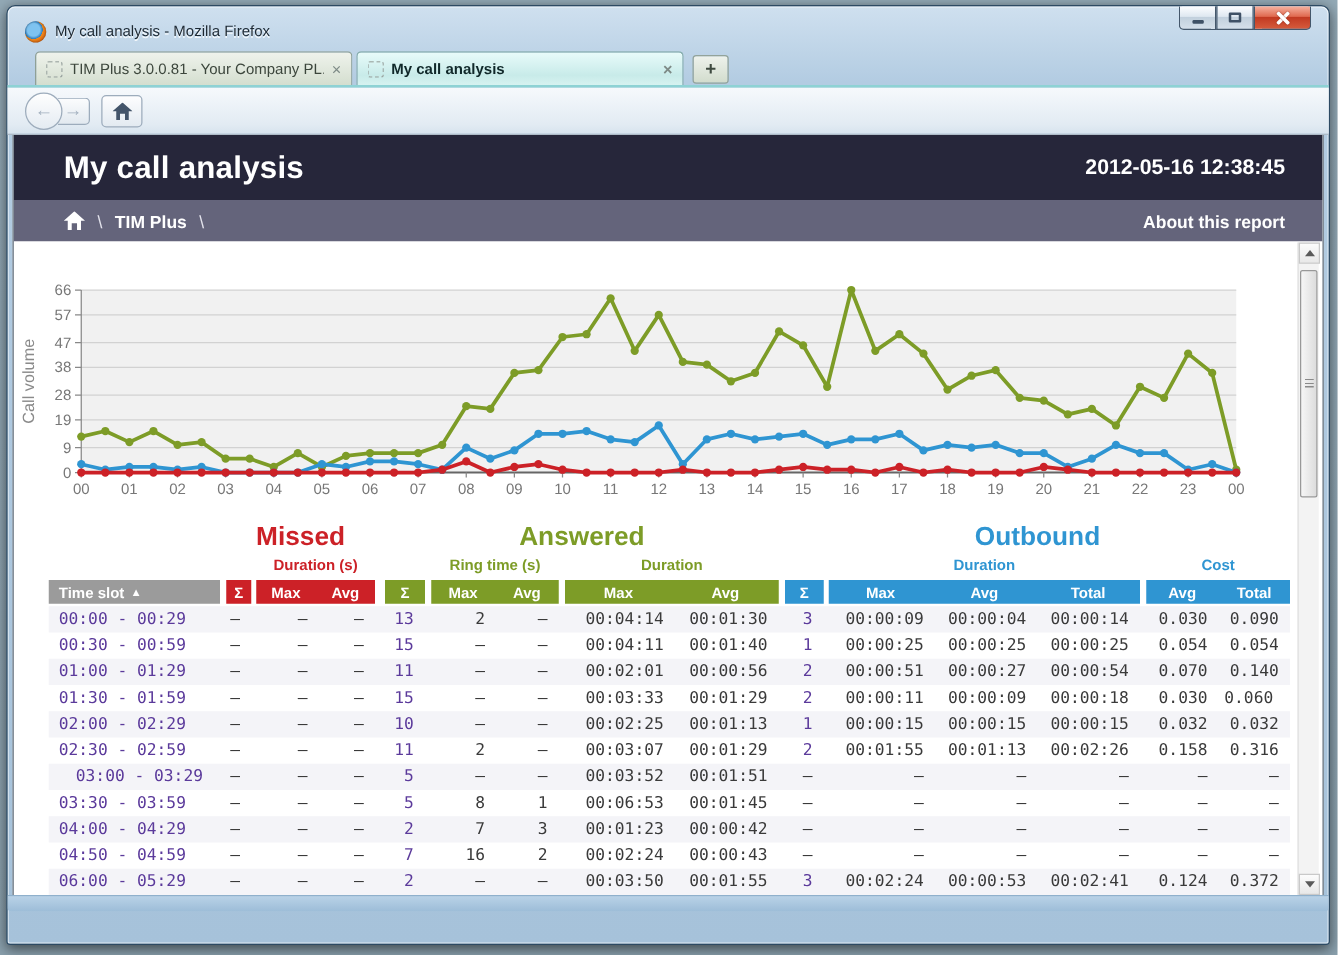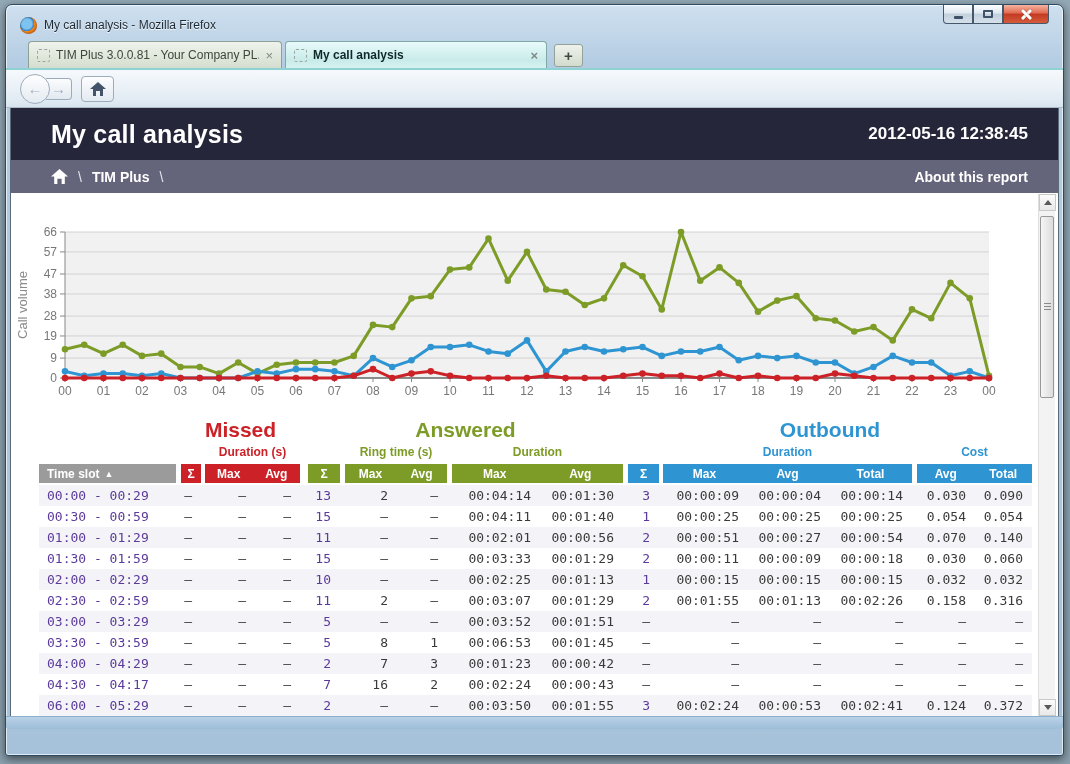--- a/index.html
+++ b/index.html
@@ -575,21 +575,21 @@
               <div class="dcell" style="width: 88px; flex: 0 0 auto;">00:03:33</div>
               <div class="dcell" style="width: 83px; flex: 0 0 auto;">00:01:29</div>
               <span style="width: 5px; flex: 0 0 auto;"></span>
               <div class="dcell link-text" style="width: 31px; flex: 0 0 auto;">2</div>
               <span style="width: 4px; flex: 0 0 auto;"></span>
               <div class="dcell" style="width: 85px; flex: 0 0 auto;">00:00:11</div>
               <div class="dcell" style="width: 82px; flex: 0 0 auto;">00:00:09</div>
               <div class="dcell" style="width: 82px; flex: 0 0 auto;">00:00:18</div>
               <span style="width: 5px; flex: 0 0 auto;"></span>
               <div class="dcell" style="width: 58px; flex: 0 0 auto;">0.030</div>
-              <div class="dcell" style="width: 57px; flex: 0 0 auto;">0.060</div>
+              <div class="dcell" style="width: 57px; flex: 0 0 auto; text-align: center;">0.060</div>
             </div>
             <div class="data-row alt">
               <div class="dcell slot link-text" style="width: 137px; flex: 0 0 auto;">02:00 - 02:29</div>
               <span style="width: 5px; flex: 0 0 auto;"></span>
               <div class="dcell" style="width: 20px; flex: 0 0 auto;">–</div>
               <span style="width: 4px; flex: 0 0 auto;"></span>
               <div class="dcell" style="width: 50px; flex: 0 0 auto;">–</div>
               <div class="dcell" style="width: 45px; flex: 0 0 auto;">–</div>
               <span style="width: 8px; flex: 0 0 auto;"></span>
               <div class="dcell link-text" style="width: 32px; flex: 0 0 auto;">10</div>
@@ -628,21 +628,21 @@
               <div class="dcell link-text" style="width: 31px; flex: 0 0 auto;">2</div>
               <span style="width: 4px; flex: 0 0 auto;"></span>
               <div class="dcell" style="width: 85px; flex: 0 0 auto;">00:01:55</div>
               <div class="dcell" style="width: 82px; flex: 0 0 auto;">00:01:13</div>
               <div class="dcell" style="width: 82px; flex: 0 0 auto;">00:02:26</div>
               <span style="width: 5px; flex: 0 0 auto;"></span>
               <div class="dcell" style="width: 58px; flex: 0 0 auto;">0.158</div>
               <div class="dcell" style="width: 57px; flex: 0 0 auto;">0.316</div>
             </div>
             <div class="data-row alt">
-              <div class="dcell slot link-text" style="width: 137px; flex: 0 0 auto;">03:00 - 03:29</div>
+              <div class="dcell slot link-text" style="width: 137px; flex: 0 0 auto; text-align: center;">03:00 - 03:29</div>
               <span style="width: 5px; flex: 0 0 auto;"></span>
               <div class="dcell" style="width: 20px; flex: 0 0 auto;">–</div>
               <span style="width: 4px; flex: 0 0 auto;"></span>
               <div class="dcell" style="width: 50px; flex: 0 0 auto;">–</div>
               <div class="dcell" style="width: 45px; flex: 0 0 auto;">–</div>
               <span style="width: 8px; flex: 0 0 auto;"></span>
               <div class="dcell link-text" style="width: 32px; flex: 0 0 auto;">5</div>
               <span style="width: 5px; flex: 0 0 auto;"></span>
               <div class="dcell" style="width: 52px; flex: 0 0 auto;">–</div>
               <div class="dcell" style="width: 50px; flex: 0 0 auto;">–</div>
@@ -703,21 +703,21 @@
               <div class="dcell" style="width: 31px; flex: 0 0 auto;">–</div>
               <span style="width: 4px; flex: 0 0 auto;"></span>
               <div class="dcell" style="width: 85px; flex: 0 0 auto;">–</div>
               <div class="dcell" style="width: 82px; flex: 0 0 auto;">–</div>
               <div class="dcell" style="width: 82px; flex: 0 0 auto;">–</div>
               <span style="width: 5px; flex: 0 0 auto;"></span>
               <div class="dcell" style="width: 58px; flex: 0 0 auto;">–</div>
               <div class="dcell" style="width: 57px; flex: 0 0 auto;">–</div>
             </div>
             <div class="data-row">
-              <div class="dcell slot link-text" style="width: 137px; flex: 0 0 auto;">04:30 - 04:17</div>
+              <div class="dcell slot link-text" style="width: 137px; flex: 0 0 auto;">04:50 - 04:59</div>
               <span style="width: 5px; flex: 0 0 auto;"></span>
               <div class="dcell" style="width: 20px; flex: 0 0 auto;">–</div>
               <span style="width: 4px; flex: 0 0 auto;"></span>
               <div class="dcell" style="width: 50px; flex: 0 0 auto;">–</div>
               <div class="dcell" style="width: 45px; flex: 0 0 auto;">–</div>
               <span style="width: 8px; flex: 0 0 auto;"></span>
               <div class="dcell link-text" style="width: 32px; flex: 0 0 auto;">7</div>
               <span style="width: 5px; flex: 0 0 auto;"></span>
               <div class="dcell" style="width: 52px; flex: 0 0 auto;">16</div>
               <div class="dcell" style="width: 50px; flex: 0 0 auto;">2</div>

